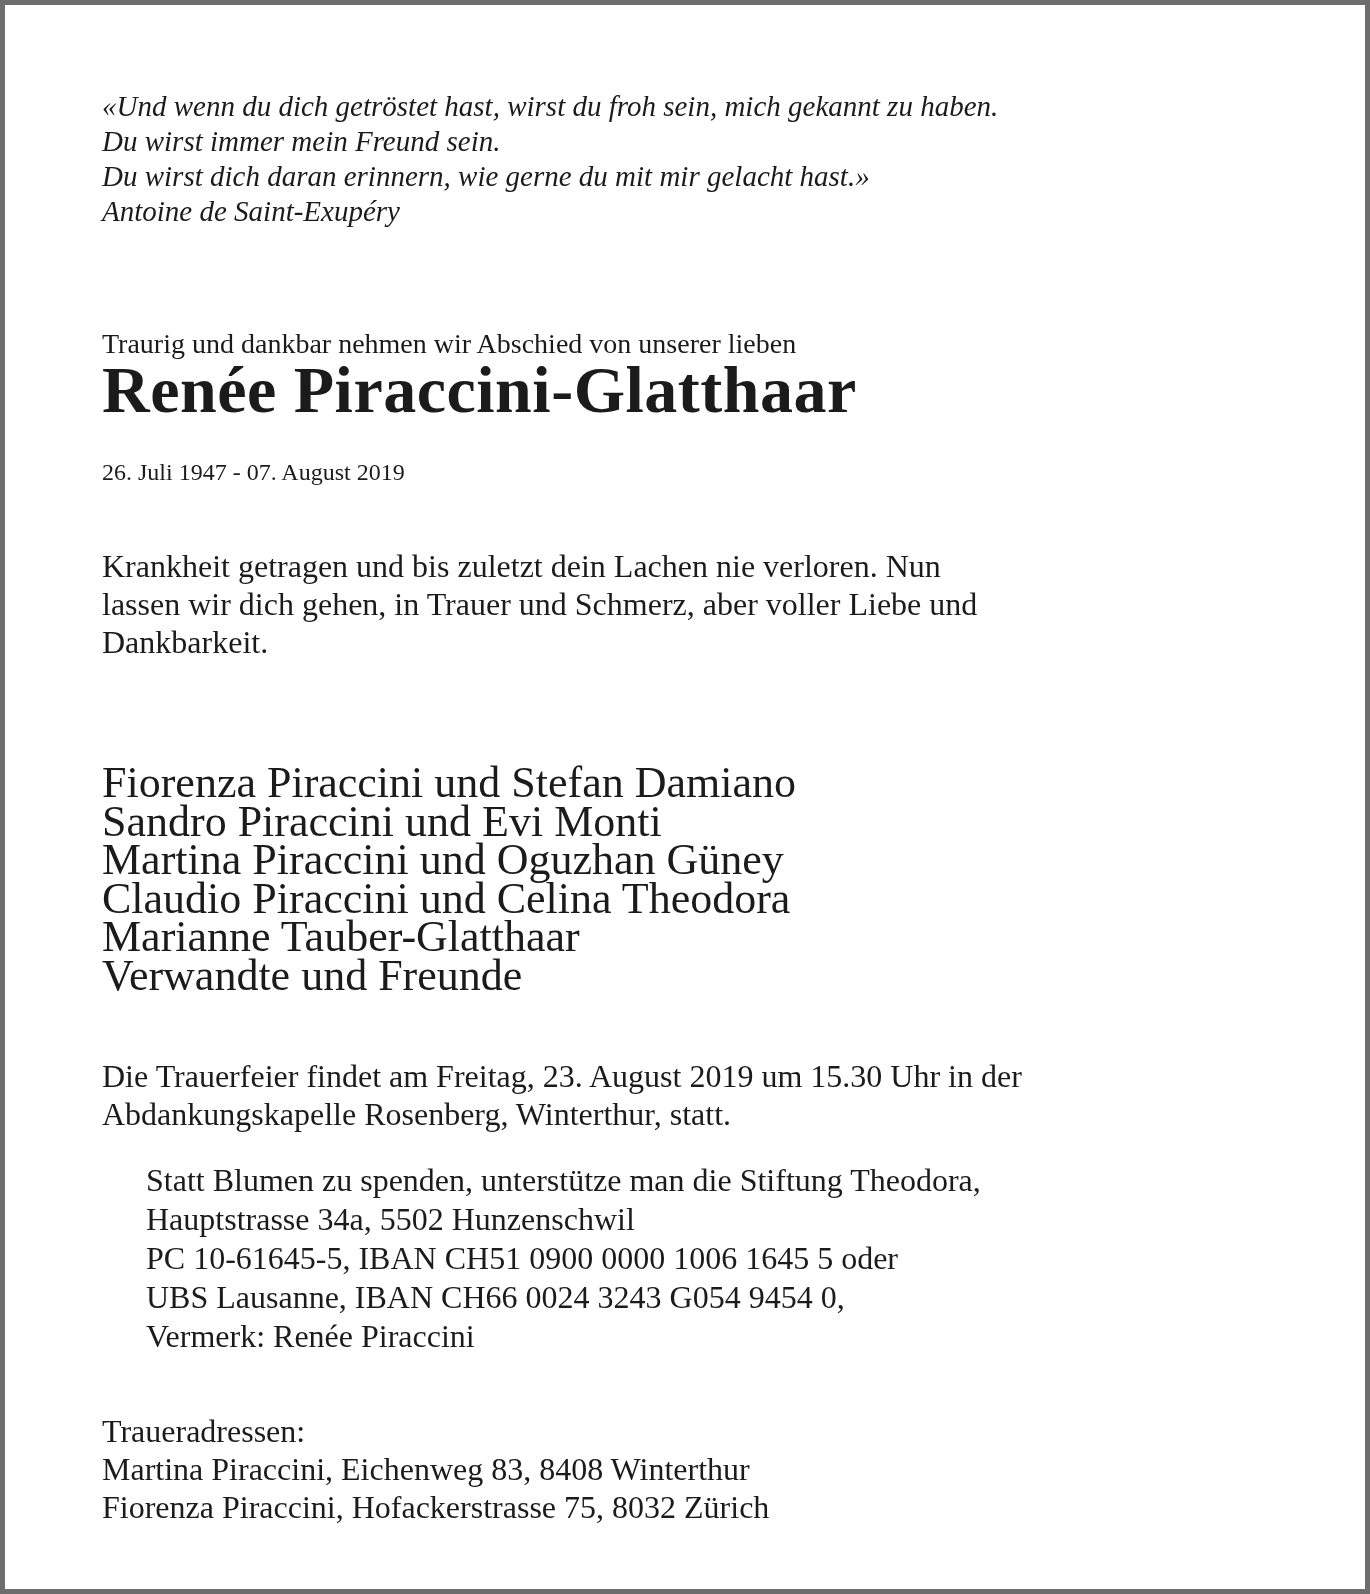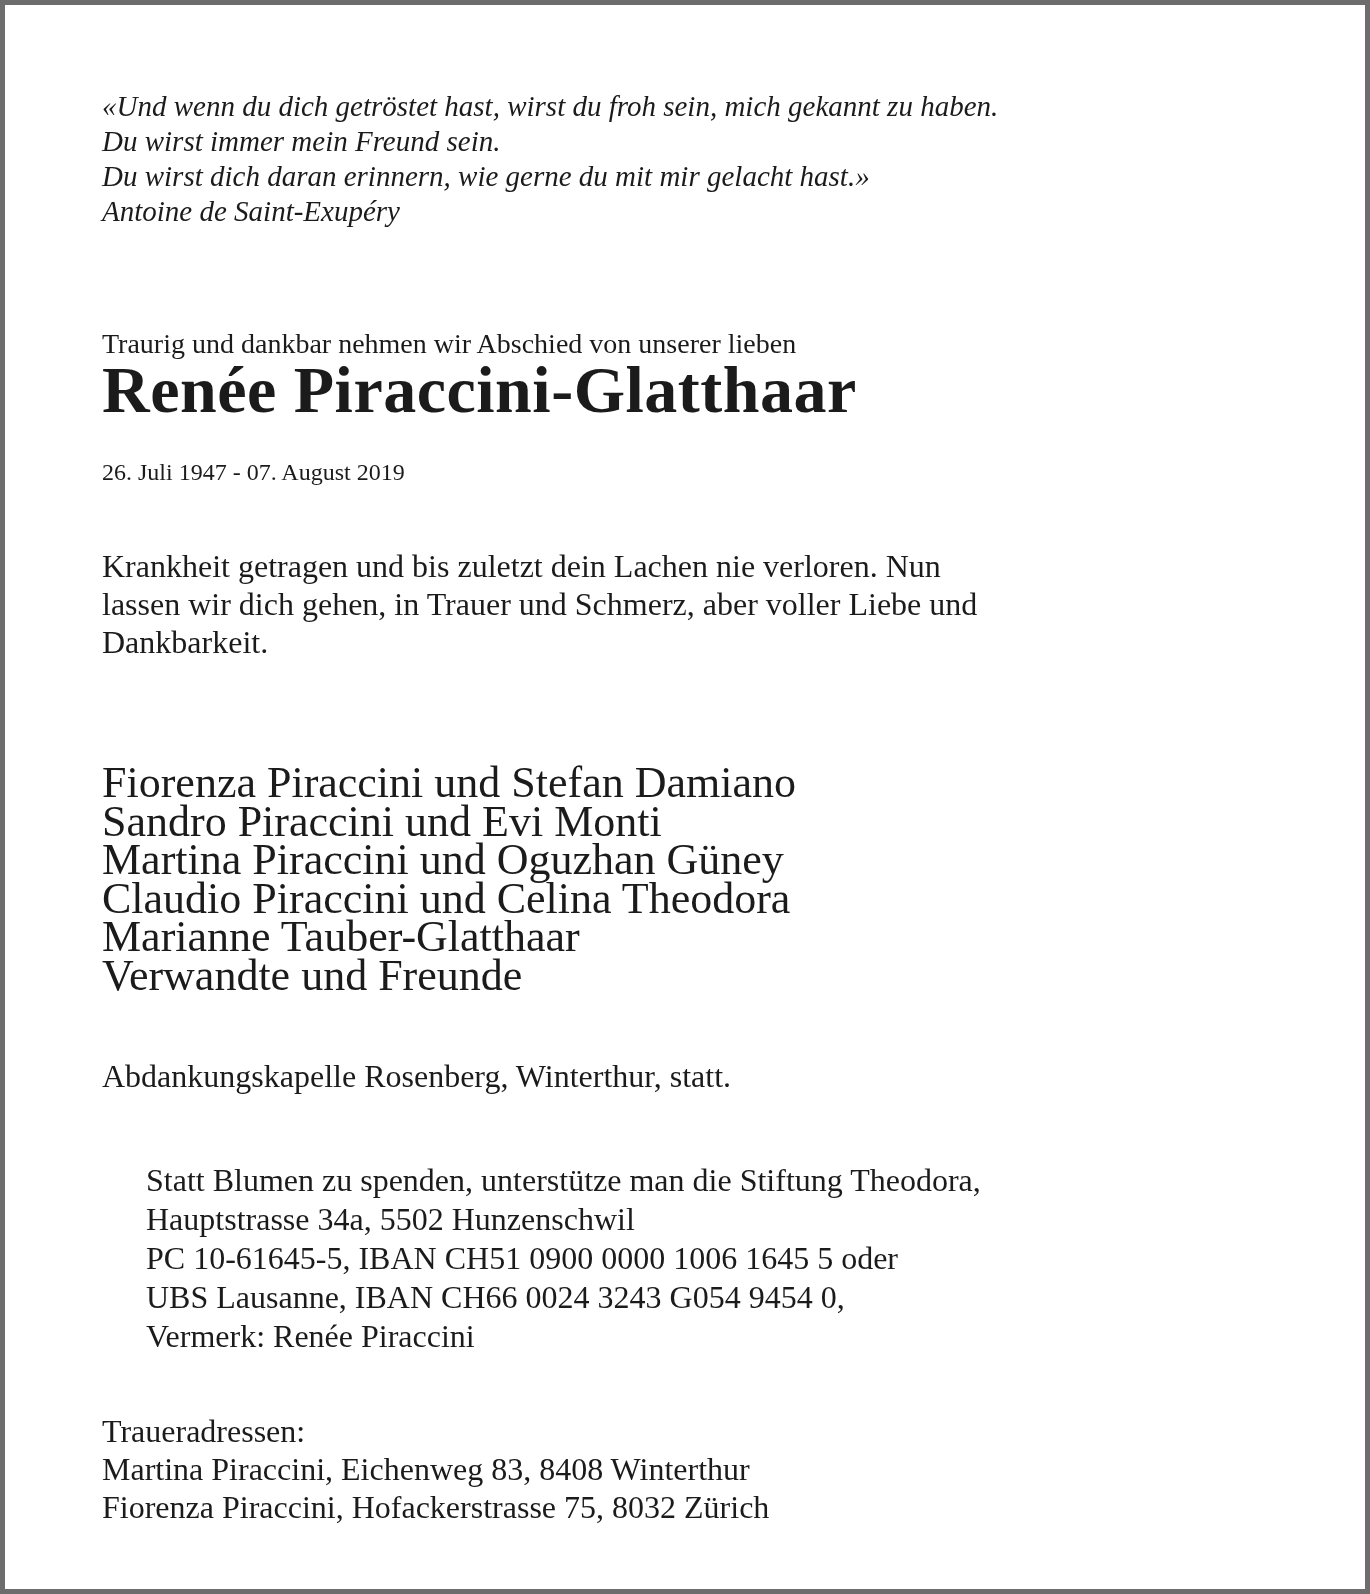--- a/index.html
+++ b/index.html
@@ -103,20 +103,21 @@
   <div class="block mourners">
     <div>Fiorenza Piraccini und Stefan Damiano</div>
     <div>Sandro Piraccini und Evi Monti</div>
     <div>Martina Piraccini und Oguzhan Güney</div>
     <div>Claudio Piraccini und Celina Theodora</div>
     <div>Marianne Tauber-Glatthaar</div>
     <div>Verwandte und Freunde</div>
   </div>
 
   <div class="block funeral">
+    <div>Die Trauerfeier findet am Freitag, 23. August 2019 um 15.30 Uhr in der</div>
     <div>Abdankungskapelle Rosenberg, Winterthur, statt.</div>
   </div>
 
   <div class="block donation">
     <div>Statt Blumen zu spenden, unterstütze man die Stiftung Theodora,</div>
     <div>Hauptstrasse 34a, 5502 Hunzenschwil</div>
     <div>PC 10-61645-5, IBAN CH51 0900 0000 1006 1645 5 oder</div>
     <div>UBS Lausanne, IBAN CH66 0024 3243 G054 9454 0,</div>
     <div>Vermerk: Renée Piraccini</div>
   </div>

